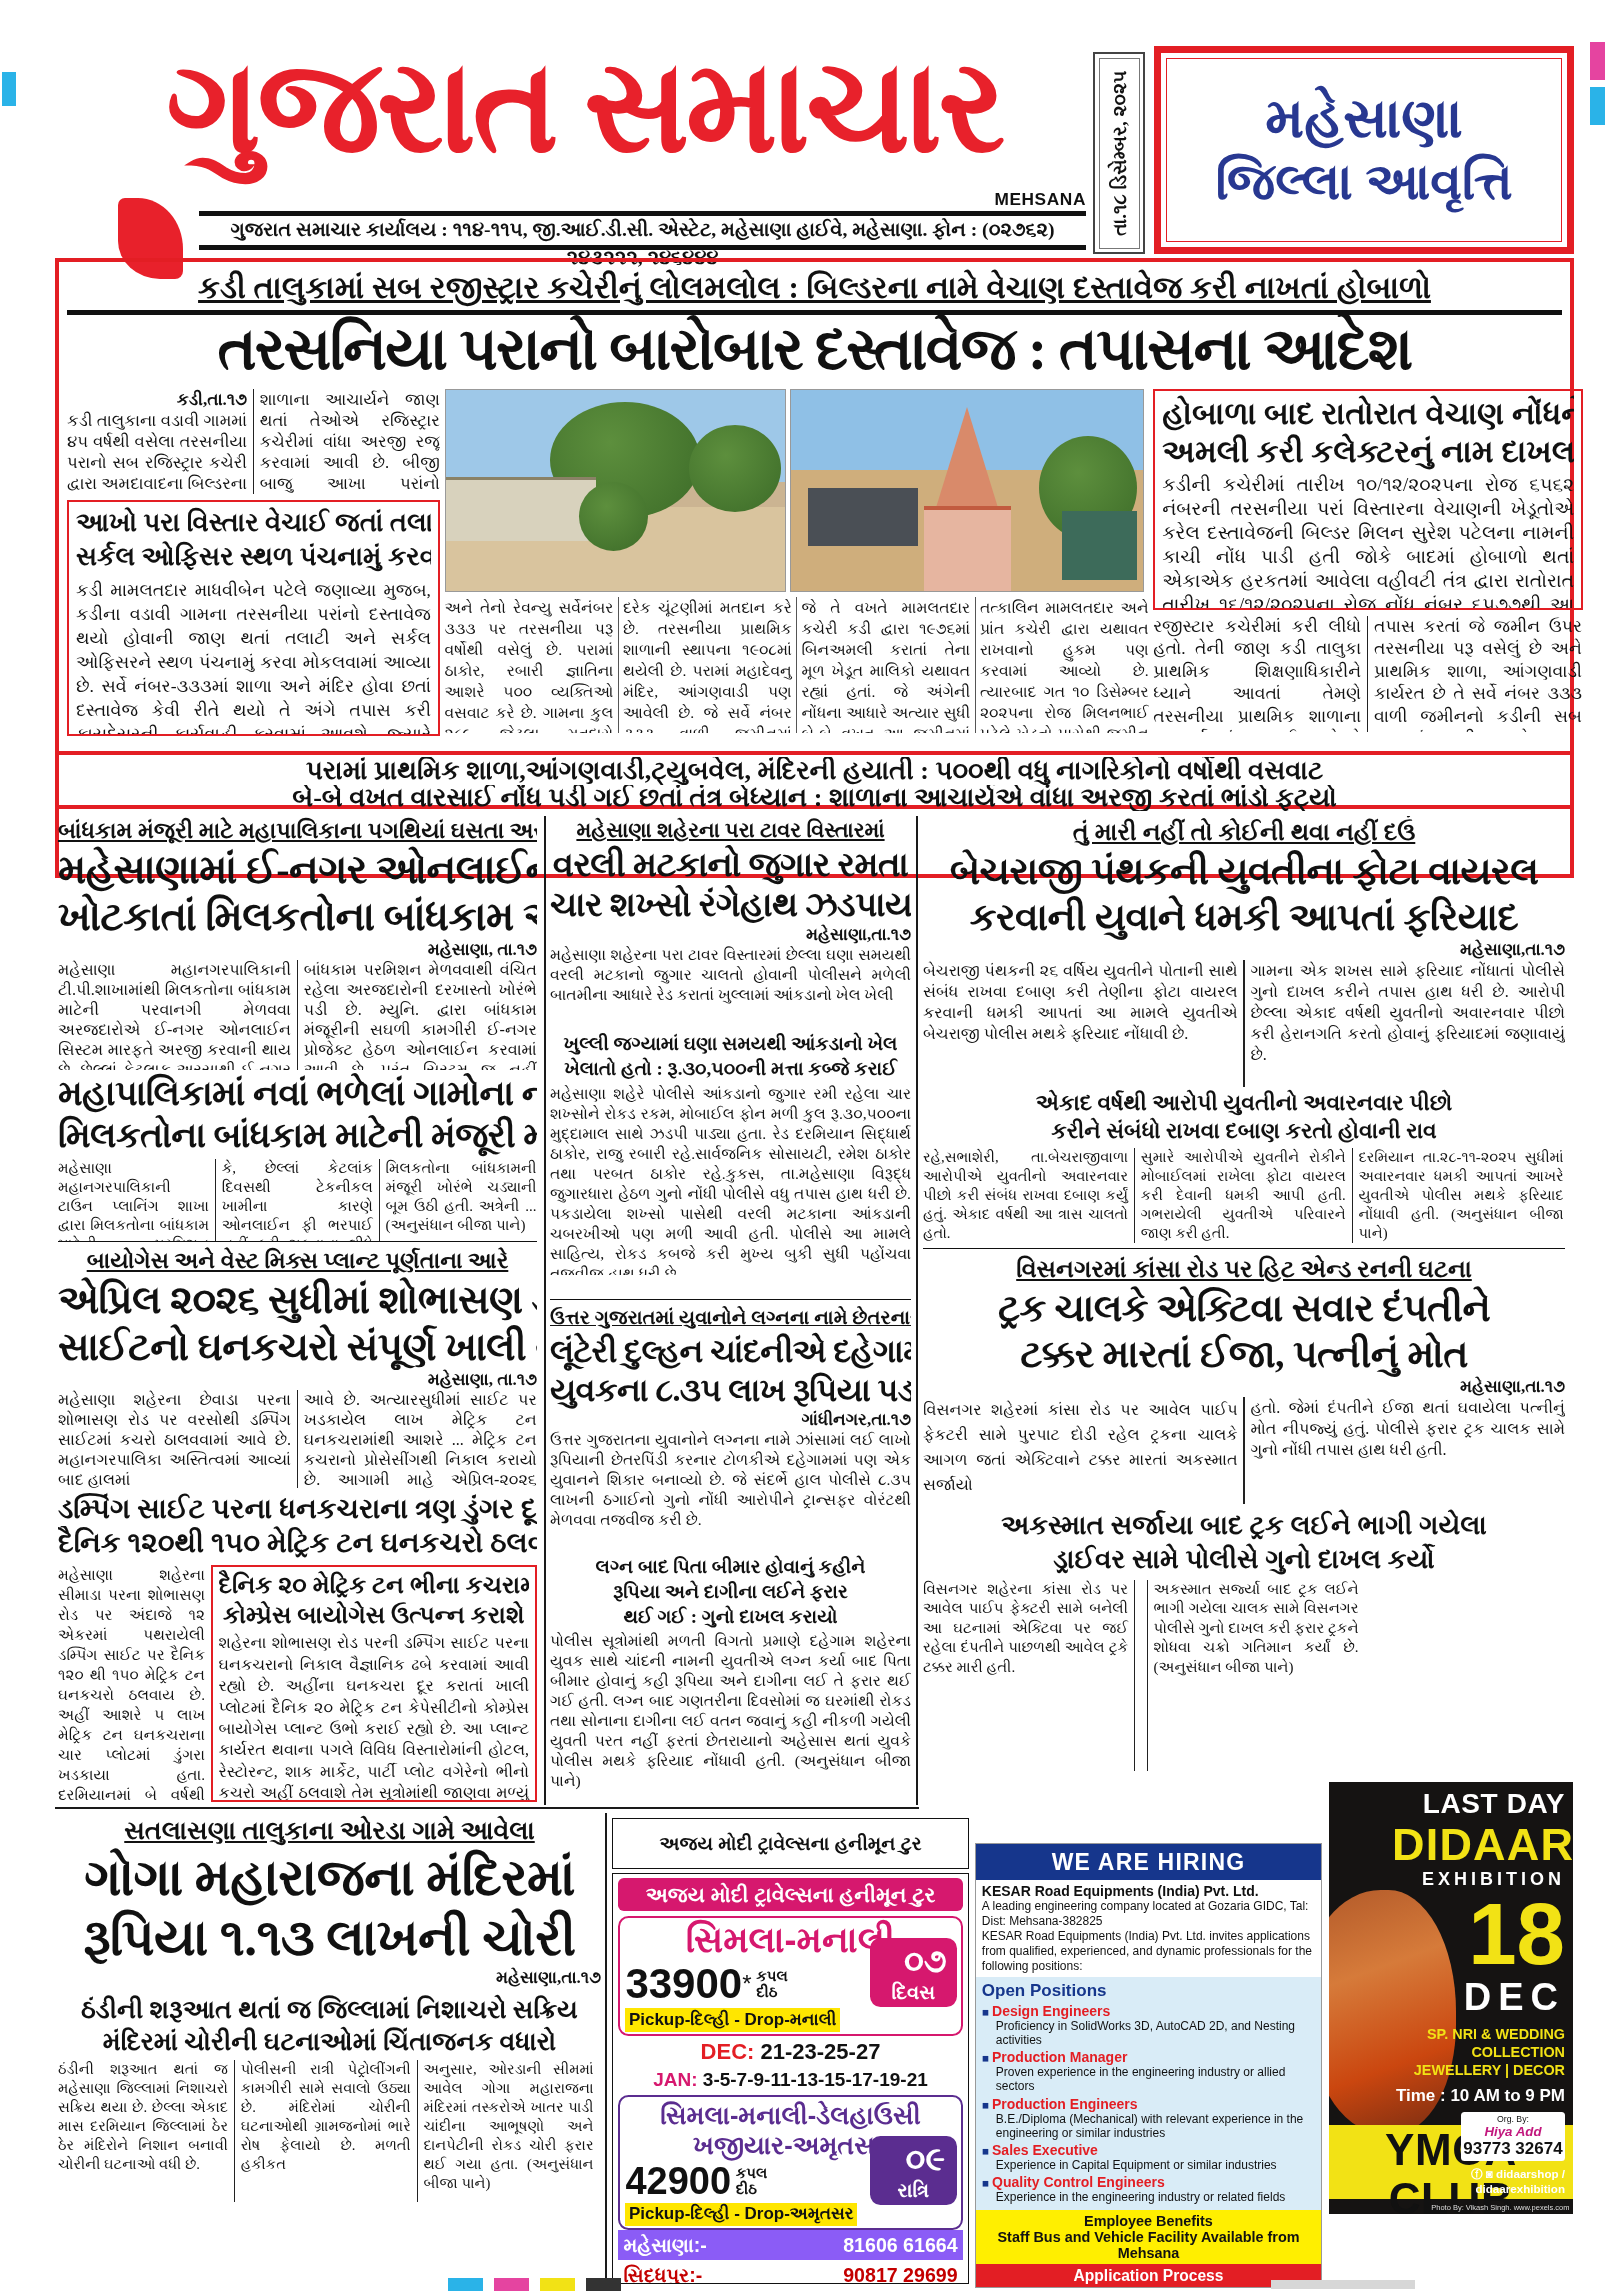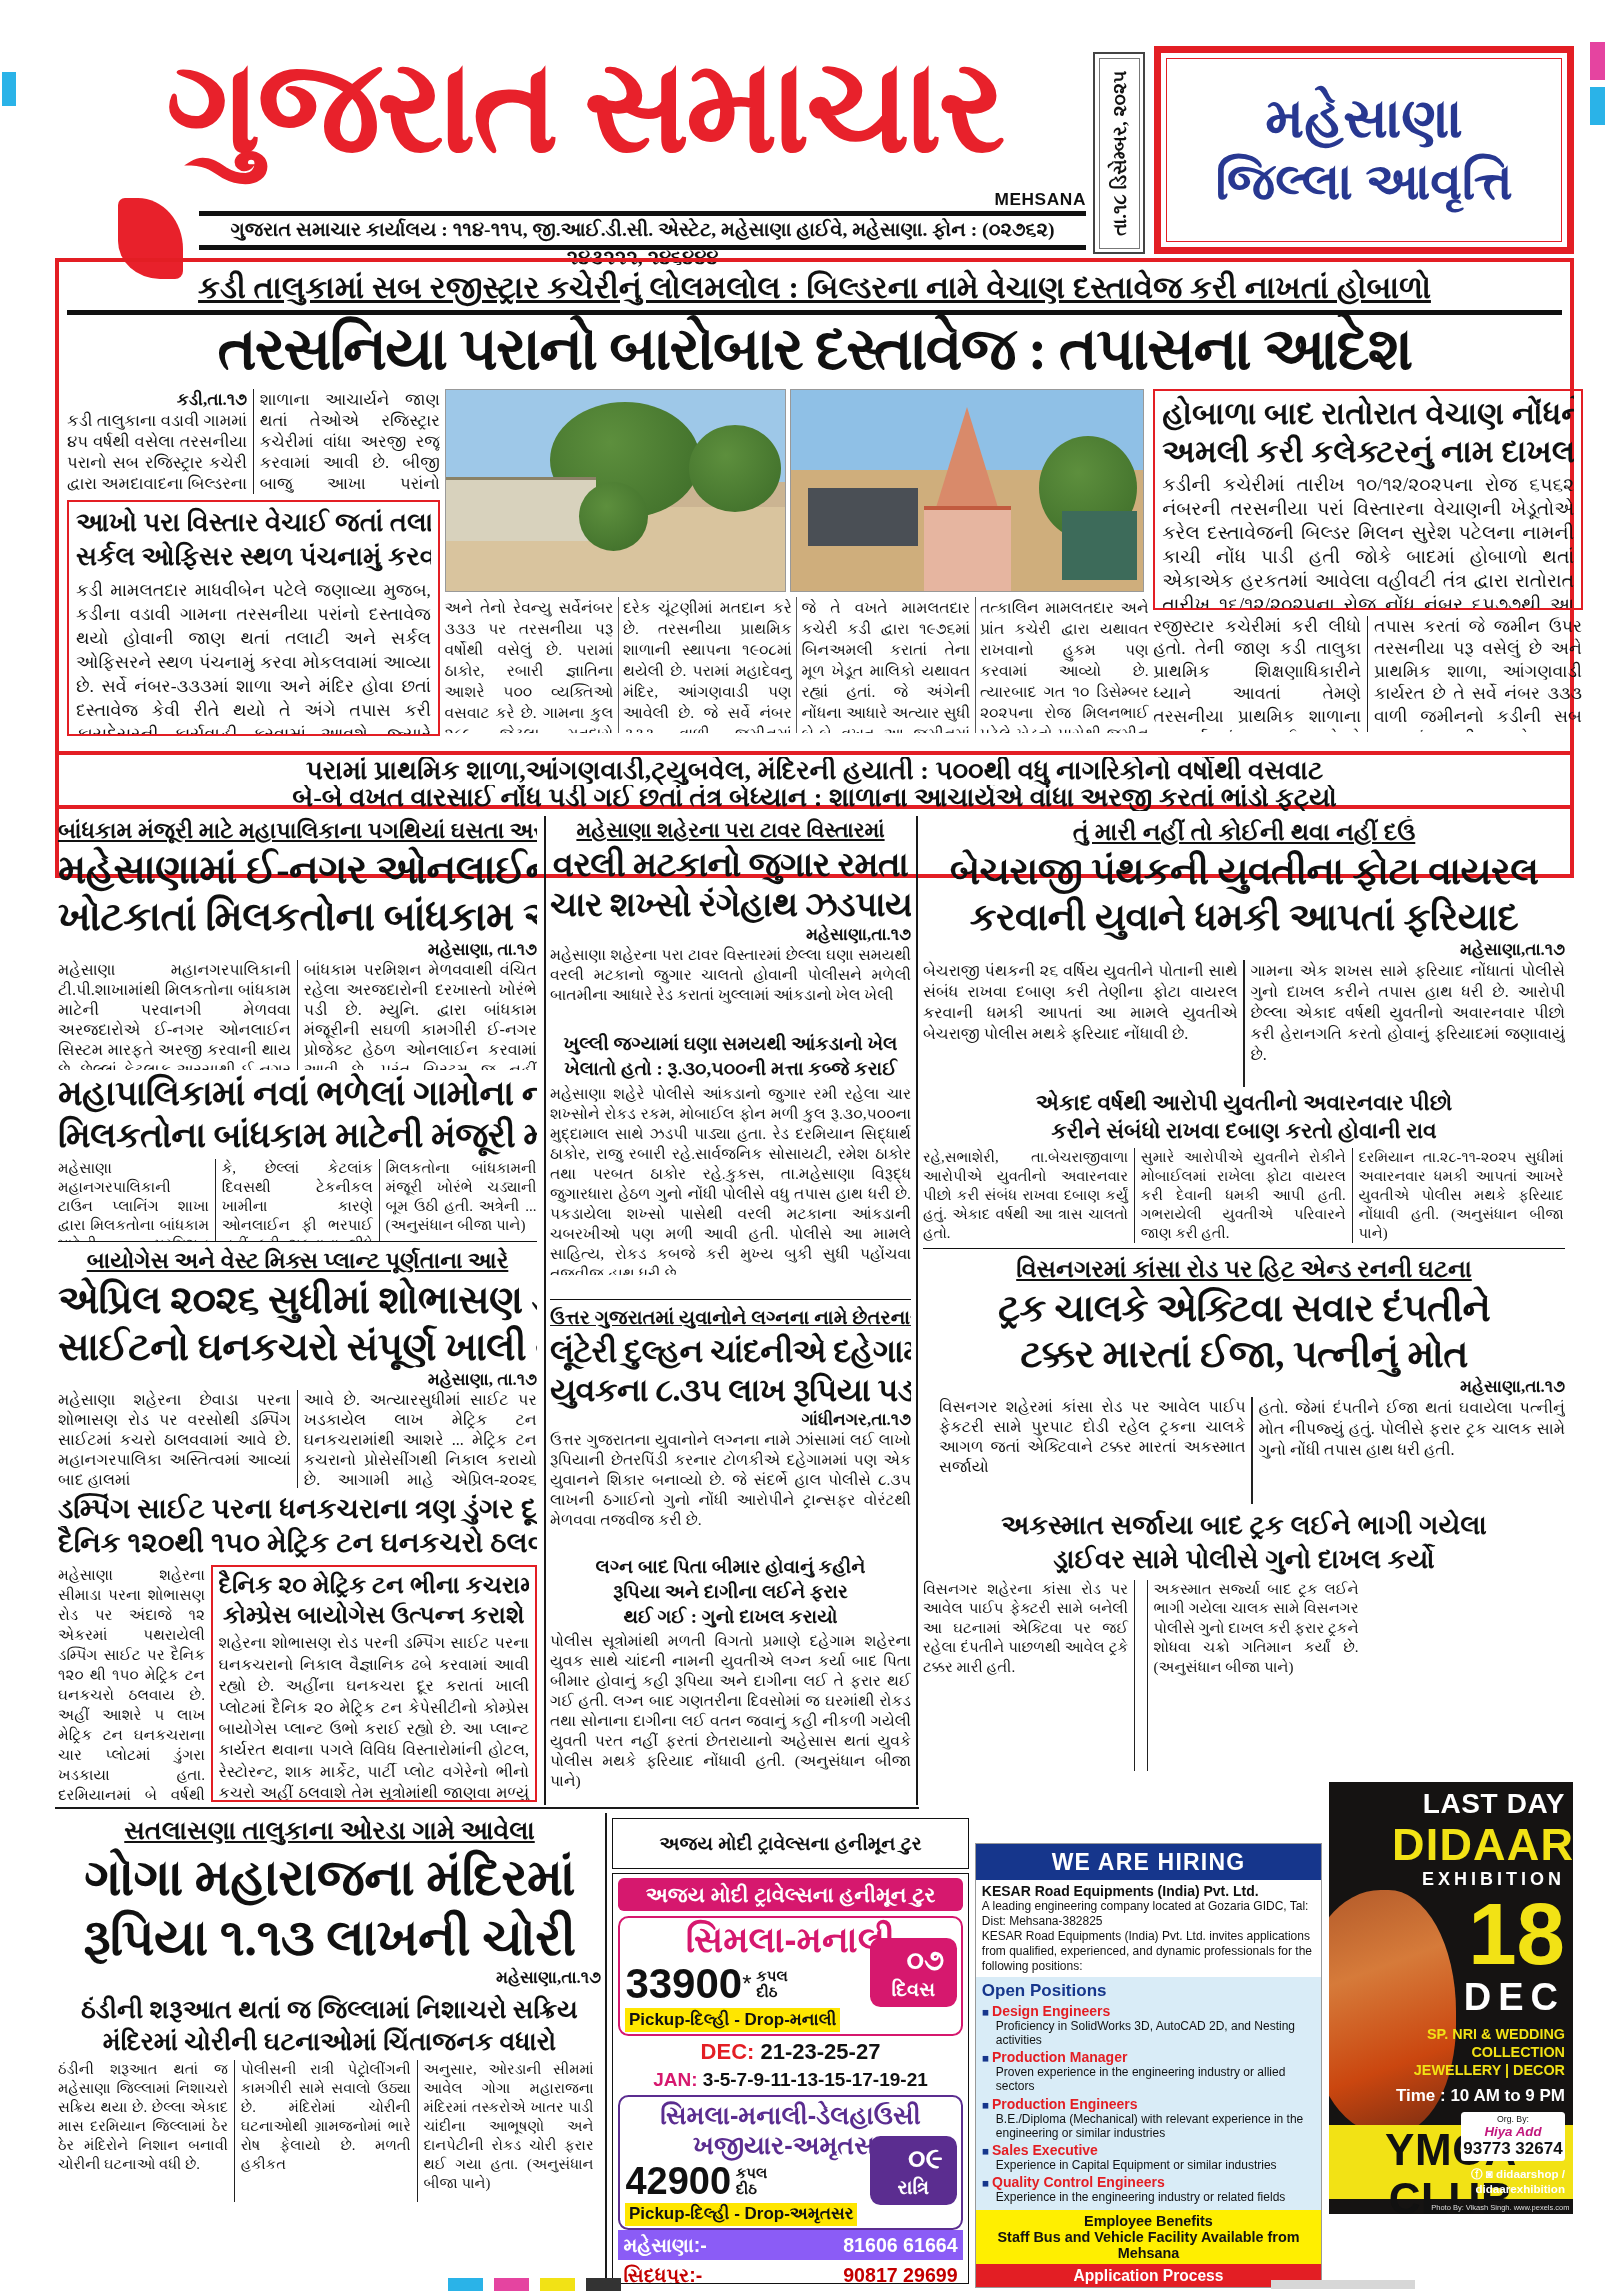--- a/index.html
+++ b/index.html
@@ -73,21 +73,21 @@
   #tadHdr { background:#d6186e; color:#fff; font-size:21px; font-weight:bold; text-align:center;
             border-radius:5.8px; padding:4.6px 0; }
   .pkg { border:2.3px solid #d6186e; border-radius:10.4px; margin-top:4.6px; padding:2.3px 5.8px; position:relative;}
   .pkg .nm { color:#d6186e; font-size:36px; font-weight:900; text-align:center; line-height:40px;}
   .pkg .prow { display:flex; align-items:center; }
   .pkg .pr { font-size:42px; font-weight:900; }
   .pkg .st { font-size:24px; vertical-align:top; }
   .pkg .cap { font-size:15px; font-weight:bold; line-height:16px; margin-left:4.6px; }
   .badge { position:absolute; right:4.6px; bottom:26.6px; width:87px; height:69px; border-radius:10.4px;
            color:#fff; display:flex; flex-direction:column; align-items:center; justify-content:center; font-weight:900;}
-  .badge .d1{ font-size:29px;margin-left:24px; } .badge .d2{ font-size:19.6px; }
+  .badge .d1{ font-size:33px;margin-left:24px; } .badge .d2{ font-size:19.6px; }
   .ystrip { background:#ffe600; font-size:17px; font-weight:bold; padding:1.7px 3.5px; display:inline-block; }
   .dts { font-size:22px; font-weight:900; text-align:center; margin-top:3.5px; white-space:nowrap;}
   .dts .r { color:#e31e24; } .dts .m { color:#d6186e; }
   .pkg2 { border-color:#5b2d90; }
   .pkg2 .nm { color:#5b2d90; font-size:25.4px; line-height:30px;}
   .badge2 { background:#5b2d90; bottom:23px;}
   .badge1 { background:#d6186e; }
   .crow { display:flex; height:30px; align-items:center; font-weight:bold; font-size:19.6px; padding:0 5.8px; justify-content:space-between;}
   .crow.k { background:#8b5cf6; color:#fff; }
   .crow.r { color:#c40000; }
@@ -330,21 +330,21 @@
       <div class="c jt" style="width:205px;font-size:14.7px;line-height:19px;">દરમિયાન તા.૨૮-૧૧-૨૦૨૫ સુધીમાં અવારનવાર ધમકી આપતાં આખરે યુવતીએ પોલીસ મથકે ફરિયાદ નોંધાવી હતી. (અનુસંધાન બીજા પાને)</div>
     </div>
   </div>
 
   <div class="abs clip" style="left:923px;top:1248px;width:642px;height:530px;border-top:1.7px solid #111;padding-top:3.5px;">
     <div class="kick" style="font-size:24px;line-height:32px;">વિસનગરમાં કાંસા રોડ પર હિટ એન્ડ રનની ઘટના</div>
     <div class="hl" style="font-size:38px;line-height:46px;">ટ્રક ચાલકે એક્ટિવા સવાર દંપતીને</div>
     <div class="hl" style="font-size:38px;line-height:46px;">ટક્કર મારતાં ઈજા, પત્નીનું મોત</div>
     <div class="dateline">મહેસાણા,તા.૧૭</div>
     <div class="twocol clip" style="height:107px;">
-      <div class="c jt" style="width:315px;font-size:16px;line-height:20px;margin-left:16px;">વિસનગર શહેરમાં કાંસા રોડ પર આવેલ પાઈપ ફેકટરી સામે પુરપાટ દોડી રહેલ ટ્રકના ચાલકે આગળ જતાં એક્ટિવાને ટક્કર મારતાં અકસ્માત સર્જાયો</div>
+      <div class="c jt" style="width:315px;font-size:16px;line-height:25px;">વિસનગર શહેરમાં કાંસા રોડ પર આવેલ પાઈપ ફેકટરી સામે પુરપાટ દોડી રહેલ ટ્રકના ચાલકે આગળ જતાં એક્ટિવાને ટક્કર મારતાં અકસ્માત સર્જાયો</div>
       <div class="cdiv"></div>
       <div class="c jt" style="width:315px;font-size:16px;line-height:21px;">હતો. જેમાં દંપતીને ઈજા થતાં ઘવાયેલા પત્નીનું મોત નીપજ્યું હતું. પોલીસે ફરાર ટ્રક ચાલક સામે ગુનો નોંધી તપાસ હાથ ધરી હતી.</div>
     </div>
     <div class="subh" style="font-size:26.6px;line-height:34px;margin-top:4.6px;">અકસ્માત સર્જાયા બાદ ટ્રક લઈને ભાગી ગયેલા</div>
     <div class="subh" style="font-size:26.6px;line-height:34px;">ડ્રાઈવર સામે પોલીસે ગુનો દાખલ કર્યો</div>
     <div class="twocol clip" style="height:191px;margin-top:3.5px;">
       <div class="c jt" style="width:205px;font-size:15px;line-height:19.6px;">વિસનગર શહેરના કાંસા રોડ પર આવેલ પાઈપ ફેક્ટરી સામે બનેલી આ ઘટનામાં એક્ટિવા પર જઈ રહેલા દંપતીને પાછળથી આવેલ ટ્રકે ટક્કર મારી હતી.</div>
       <div class="cdiv"></div>
       <div class="cdiv"></div>
       <div class="c jt" style="width:205px;font-size:15px;line-height:19.6px;">અકસ્માત સર્જ્યા બાદ ટ્રક લઈને ભાગી ગયેલા ચાલક સામે વિસનગર પોલીસે ગુનો દાખલ કરી ફરાર ટ્રકને શોધવા ચક્રો ગતિમાન કર્યાં છે. (અનુસંધાન બીજા પાને)</div>

